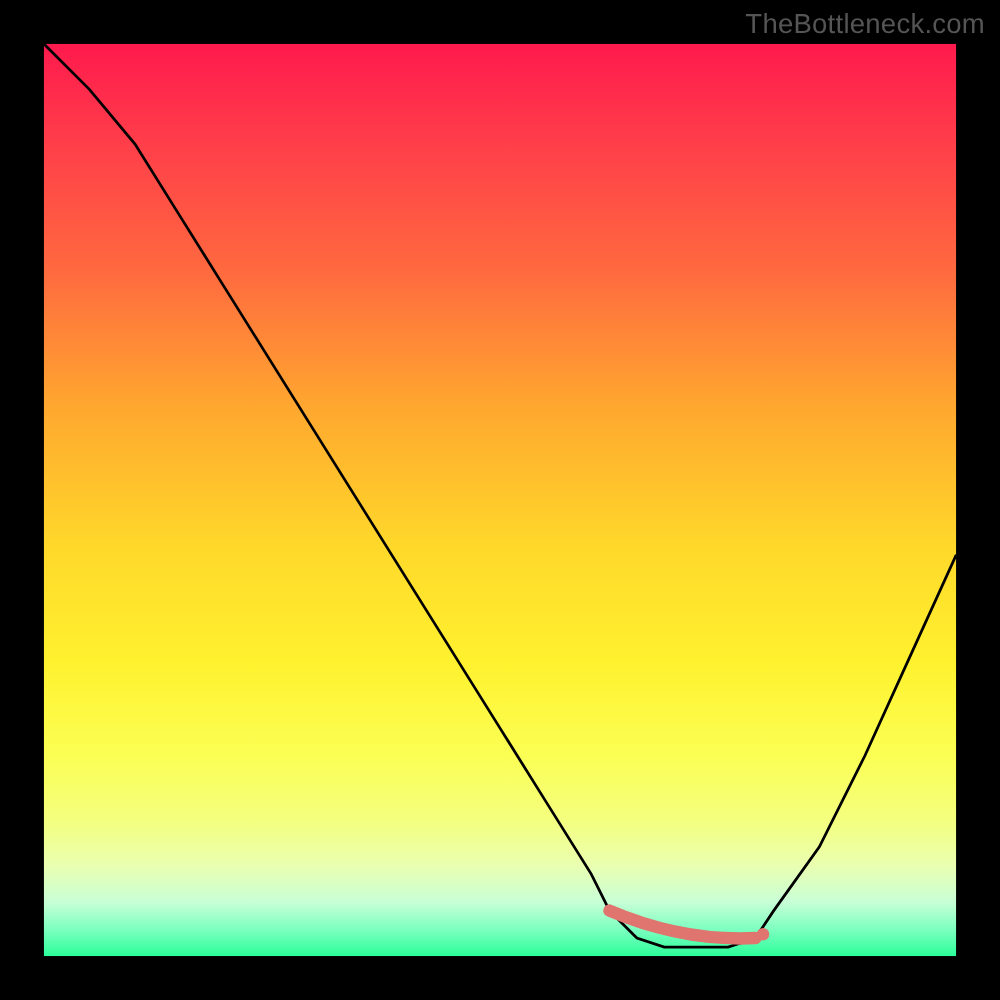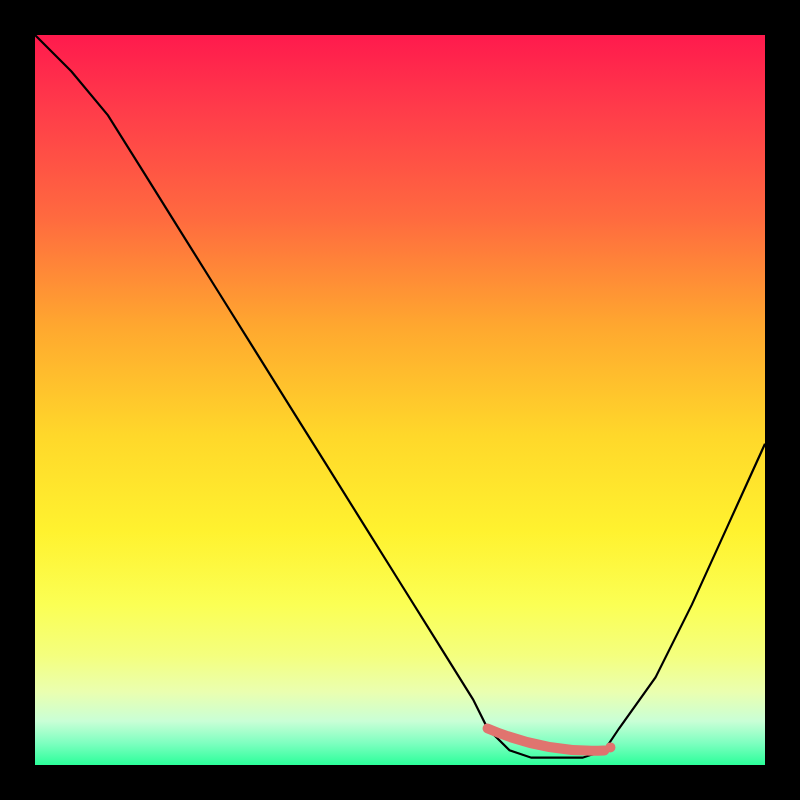--- a/index.html
+++ b/index.html
@@ -58,20 +58,21 @@
   svg.curve {
     position: absolute;
     inset: 0;
   }
 </style>
 </head>
 <body>
 
 <div class="frame">
 
+  <div class="watermark">TheBottleneck.com</div>
 
   <div class="plot">
     <div class="gradient"></div>
 
     <svg class="curve" viewBox="0 0 730 730" preserveAspectRatio="none">
       <path fill="none" stroke="#000" stroke-width="2.2" d="M0.0 0.0 L36.5 36.5 L73.0 80.3 L109.5 138.7 L146.0 197.1 L182.5 255.5 L219.0 313.9 L255.5 372.3 L292.0 430.7 L328.5 489.1 L365.0 547.5 L401.5 605.9 L438.0 664.3 L452.6 693.5 L474.5 715.4 L496.4 722.7 L511.0 722.7 L525.6 722.7 L547.5 722.7 L569.4 715.4 L584.0 693.5 L620.5 642.4 L657.0 569.4 L693.5 489.1 L730.0 408.8"></path>
       <path fill="none" stroke="#e0746f" stroke-width="10" stroke-linecap="round" d="M452.6 693.5 Q 511.0 718.4 569.4 715.4"></path>
       <circle r="5" fill="#e0746f" cx="575.4" cy="712.4"></circle>
     </svg>
   </div>

